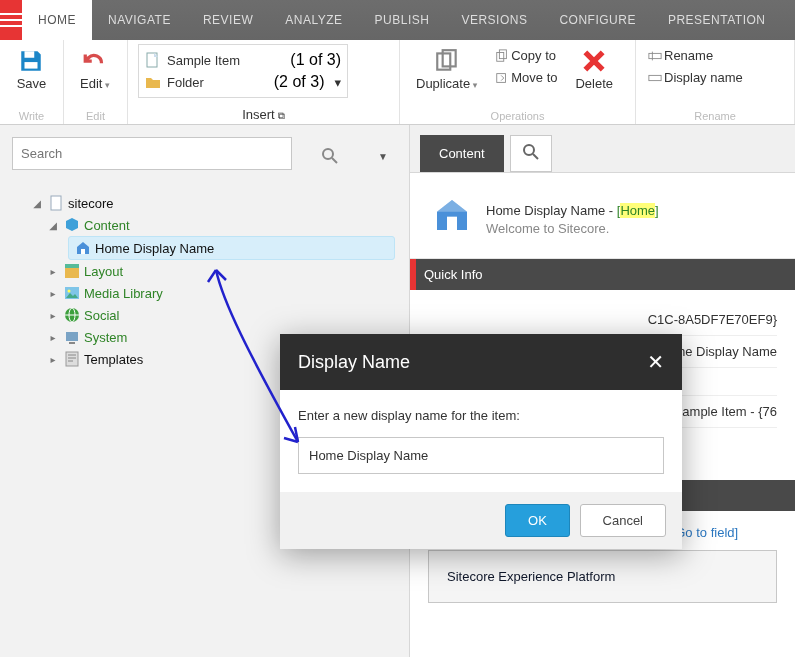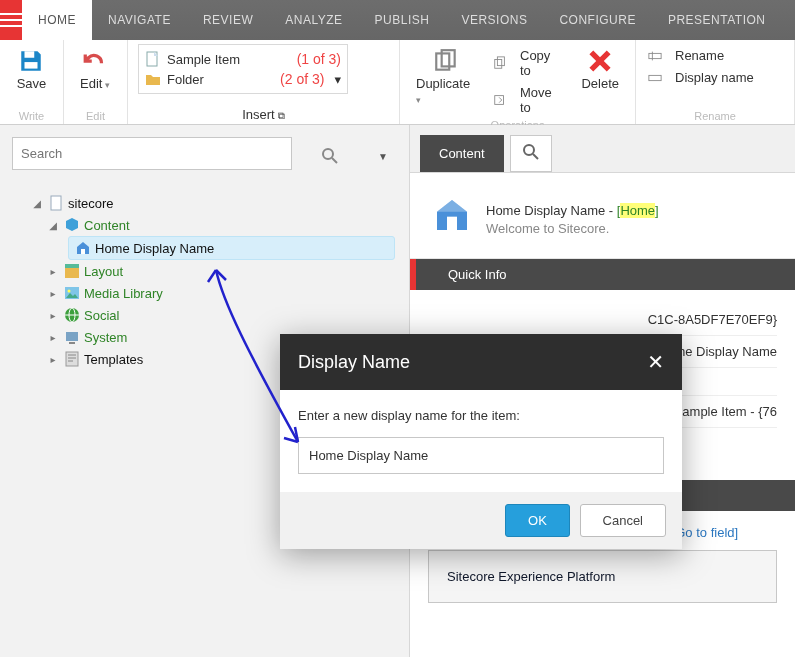--- a/index.html
+++ b/index.html
@@ -11,22 +11,22 @@
 .tab.active{background:#fff;color:#555}
 .ribbon{height:85px;background:#fff;border-bottom:1px solid #cfcfcf;display:flex}
 .rgrp{border-right:1px solid #e3e3e3;padding:4px 10px 0;display:flex;flex-direction:column;justify-content:space-between}
 .rgrp-body{display:flex;align-items:flex-start;gap:10px;flex:1}
 .rgrp-label{text-align:center;color:#bbb;font-size:11px;padding:2px 0}
 .rbtn-big{display:flex;flex-direction:column;align-items:center;gap:2px;padding:4px 6px;cursor:pointer;color:#717171}
 .rbtn-big svg{width:26px;height:26px}
 .rbtn-big .caret{font-size:9px;color:#888}
 .insert-list{border:1px solid #d9d9d9;padding:4px 6px;min-width:210px;background:#fff}
 .ins-row{display:flex;align-items:center;gap:6px;padding:2px 0;cursor:pointer}
-.ins-row .cnt{margin-left:auto;color:#ef4444;font-size:14px}
-.rbtn-sm{display:flex;align-items:center;gap:13px;padding:2px 2px;cursor:pointer;color:#5a5a5a}
+.ins-row .cnt{margin-left:auto;color:#000000;font-size:16px}
+.rbtn-sm{display:flex;align-items:center;gap:2px;padding:2px 2px;cursor:pointer;color:#5a5a5a}
 .rbtn-sm svg{width:14px;height:14px}
 .rcol{display:flex;flex-direction:column;gap:3px;padding-top:2px}
 .content{display:flex;height:calc(100% - 125px)}
 .left{width:410px;background:#f2f2f2;border-right:1px solid #d7d7d7;display:flex;flex-direction:column}
 .searchbar{padding:12px;display:flex;gap:24px;align-items:flex-end}
 .searchbox{flex:0 0 280px;border:1px solid #c7c7c7;background:#fff;display:flex;align-items:center}
 .searchbox input{border:none;outline:none;padding:8px 8px;flex:1;background:transparent}
 .icon-btn{width:28px;height:28px;display:flex;align-items:center;justify-content:center;cursor:pointer;color:#777}
 .tree{padding:10px 14px;flex:1;overflow:auto}
 .tree-row{display:flex;align-items:center;gap:4px;padding:3px 0;cursor:pointer}
@@ -38,21 +38,21 @@
 .right{flex:1;background:#fff;display:flex;flex-direction:column}
 .rtabs{background:#f0f0f0;padding:10px 10px 0;display:flex;gap:6px;border-bottom:1px solid #d7d7d7}
 .rtab{padding:10px 18px;background:#fff;border:1px solid #c9c9c9;cursor:pointer;color:#666}
 .rtab.active{background:#494949;color:#fff;border-color:#494949}
 .rtab.iconly{padding:8px 12px}
 .rhead{padding:22px;border-bottom:1px solid #e5e5e5;display:flex;gap:14px}
 .rhead h1{font-size:22px;font-weight:400;color:#444}
 .rhead .hl{background:#FFFE79}
 .rhead .br{color:#2F8427}
 .rhead .sub{color:#888;font-size:13px}
-.section-hdr{background:#494949;color:#fff;padding:8px 32px;font-size:13px;border-left:6px solid #E73434}
+.section-hdr{background:#494949;color:#fff;padding:8px 8px;font-size:13px;border-left:6px solid #E73434}
 .rbody{padding:14px 18px 24px;background:#fff}
 .qrow{padding:8px 0;color:#555;border-bottom:1px solid #eee;display:flex;gap:30px}
 .field-lbl{color:#555}
 .field-link{color:#2b77c0;cursor:pointer;margin-left:10px}
 .field-input{margin-top:10px;border:1px solid #c7c7c7;padding:18px;width:100%;background:#f5f5f5;color:#0f172a}
 .modal-backdrop{position:absolute;inset:0;pointer-events:none}
 .modal{position:absolute;left:280px;top:334px;width:402px;background:#fff;box-shadow:0 6px 30px rgba(0,0,0,.35);pointer-events:auto}
 .modal-hdr{background:#2e2e2e;color:#fff;padding:16px 18px;font-size:18px;display:flex;justify-content:space-between;align-items:center}
 .modal-hdr .x{cursor:pointer;font-size:20px}
 .modal-body{padding:18px}

